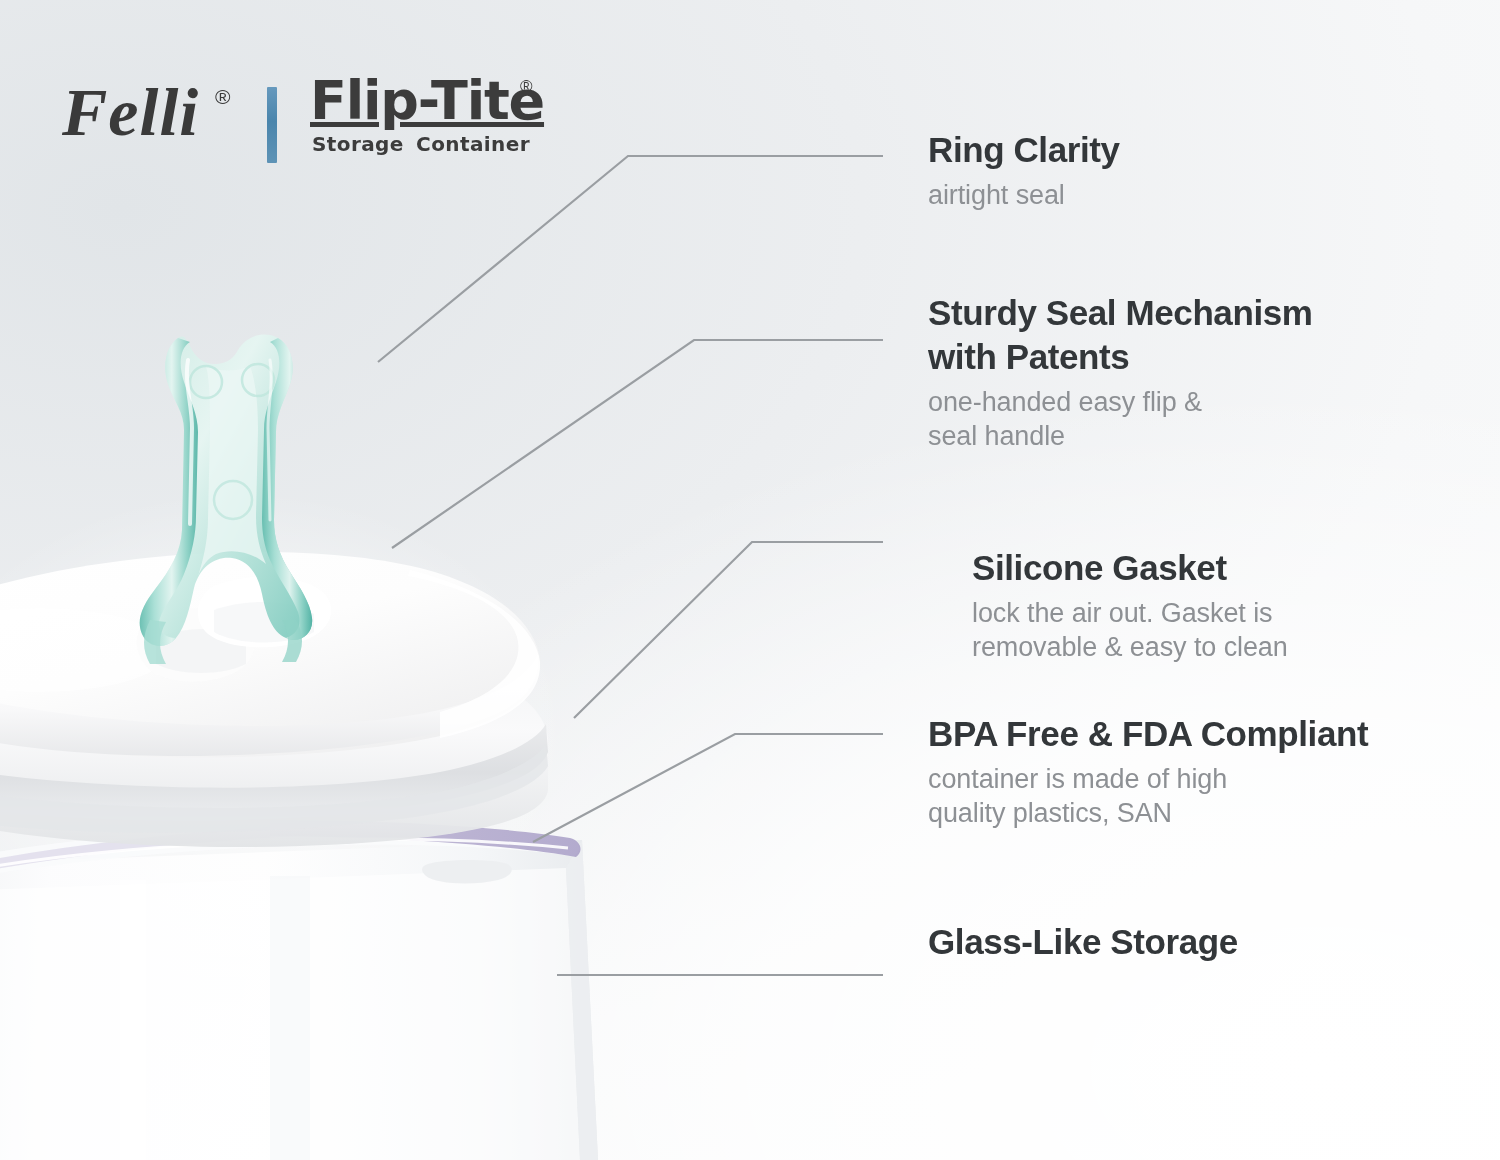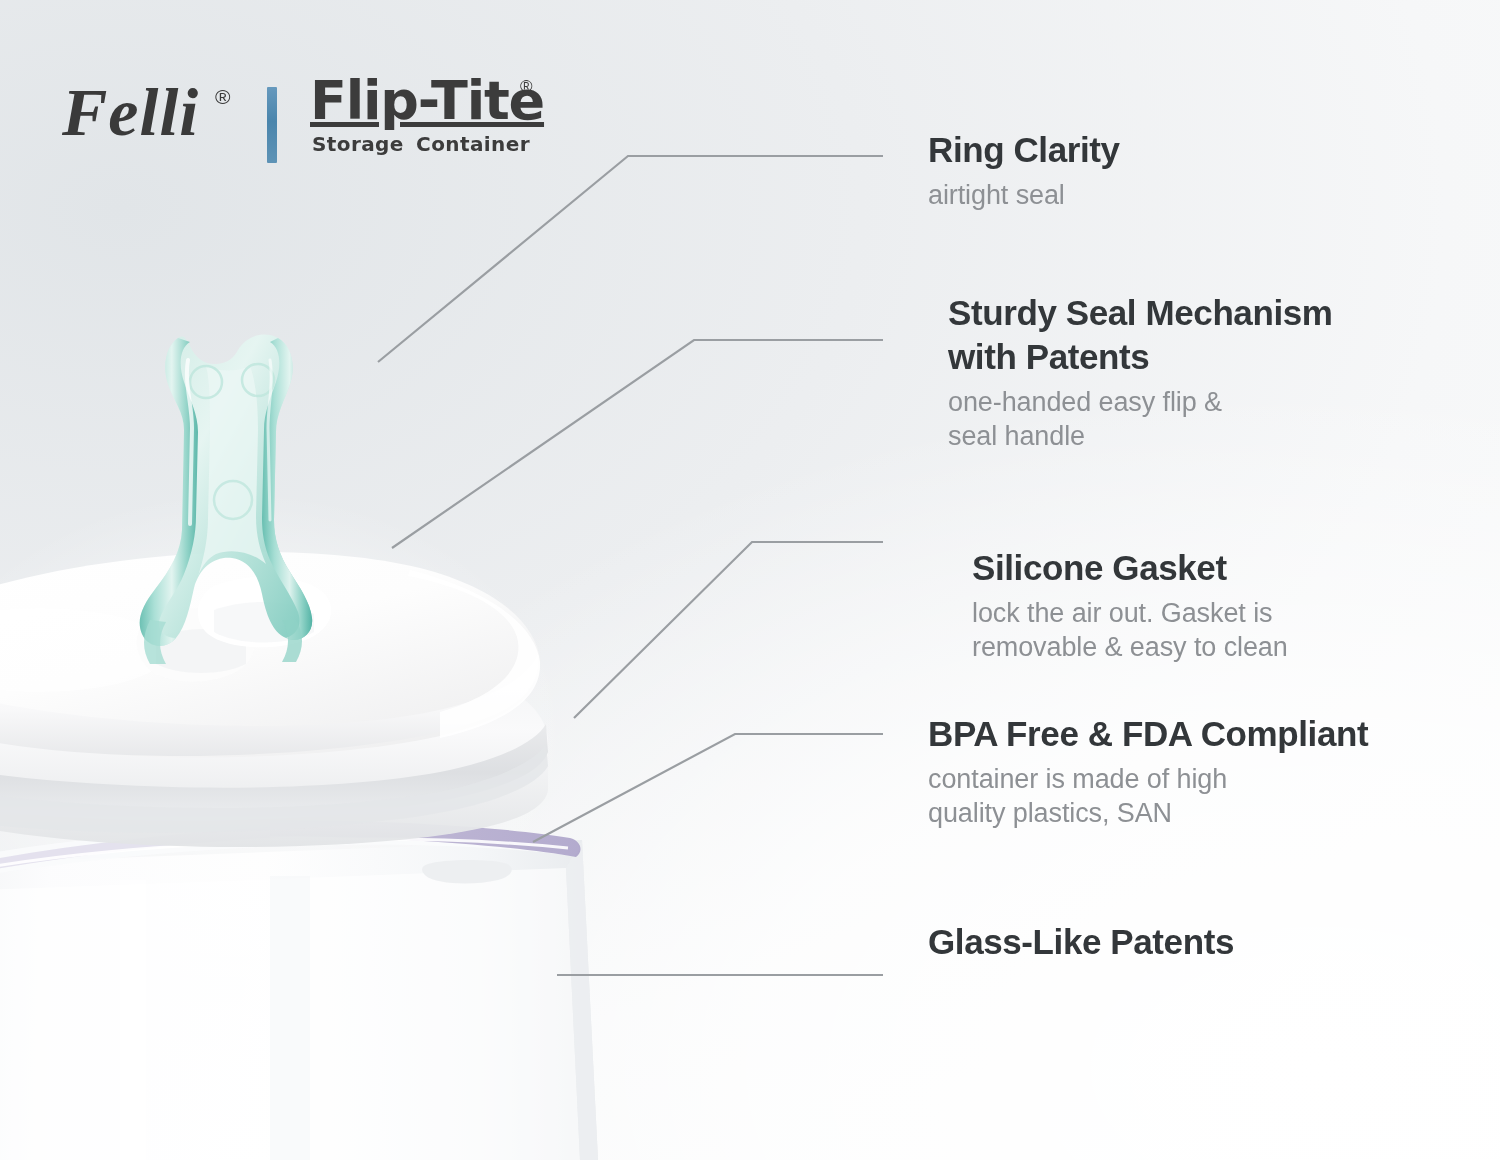--- a/index.html
+++ b/index.html
@@ -327,36 +327,36 @@
     <span class="fliptite-word">Flip-Tite</span>
     <span class="fliptite-reg">®</span>
     <span class="storage-word">Storage Container</span>
   </div>
 
   <div class="callout" style="top:128px;">
     <p class="c-title">Ring Clarity</p>
     <p class="c-sub">airtight seal</p>
   </div>
 
-  <div class="callout" style="top:291px;margin-left:20px;">
+  <div class="callout" style="top:291px;">
     <p class="c-title">Sturdy Seal Mechanism
 with Patents</p>
     <p class="c-sub">one-handed easy flip &amp;
 seal handle</p>
   </div>
 
   <div class="callout" style="top:546px;margin-left:44px;">
     <p class="c-title">Silicone Gasket</p>
     <p class="c-sub">lock the air out. Gasket is
 removable &amp; easy to clean</p>
   </div>
 
   <div class="callout" style="top:712px;">
     <p class="c-title">BPA Free &amp; FDA Compliant</p>
     <p class="c-sub">container is made of high
 quality plastics, SAN</p>
   </div>
 
   <div class="callout" style="top:920px;">
-    <p class="c-title">Glass-Like Patents</p>
+    <p class="c-title">Glass-Like Storage</p>
   </div>
 
 </div>
 
 </body></html>

